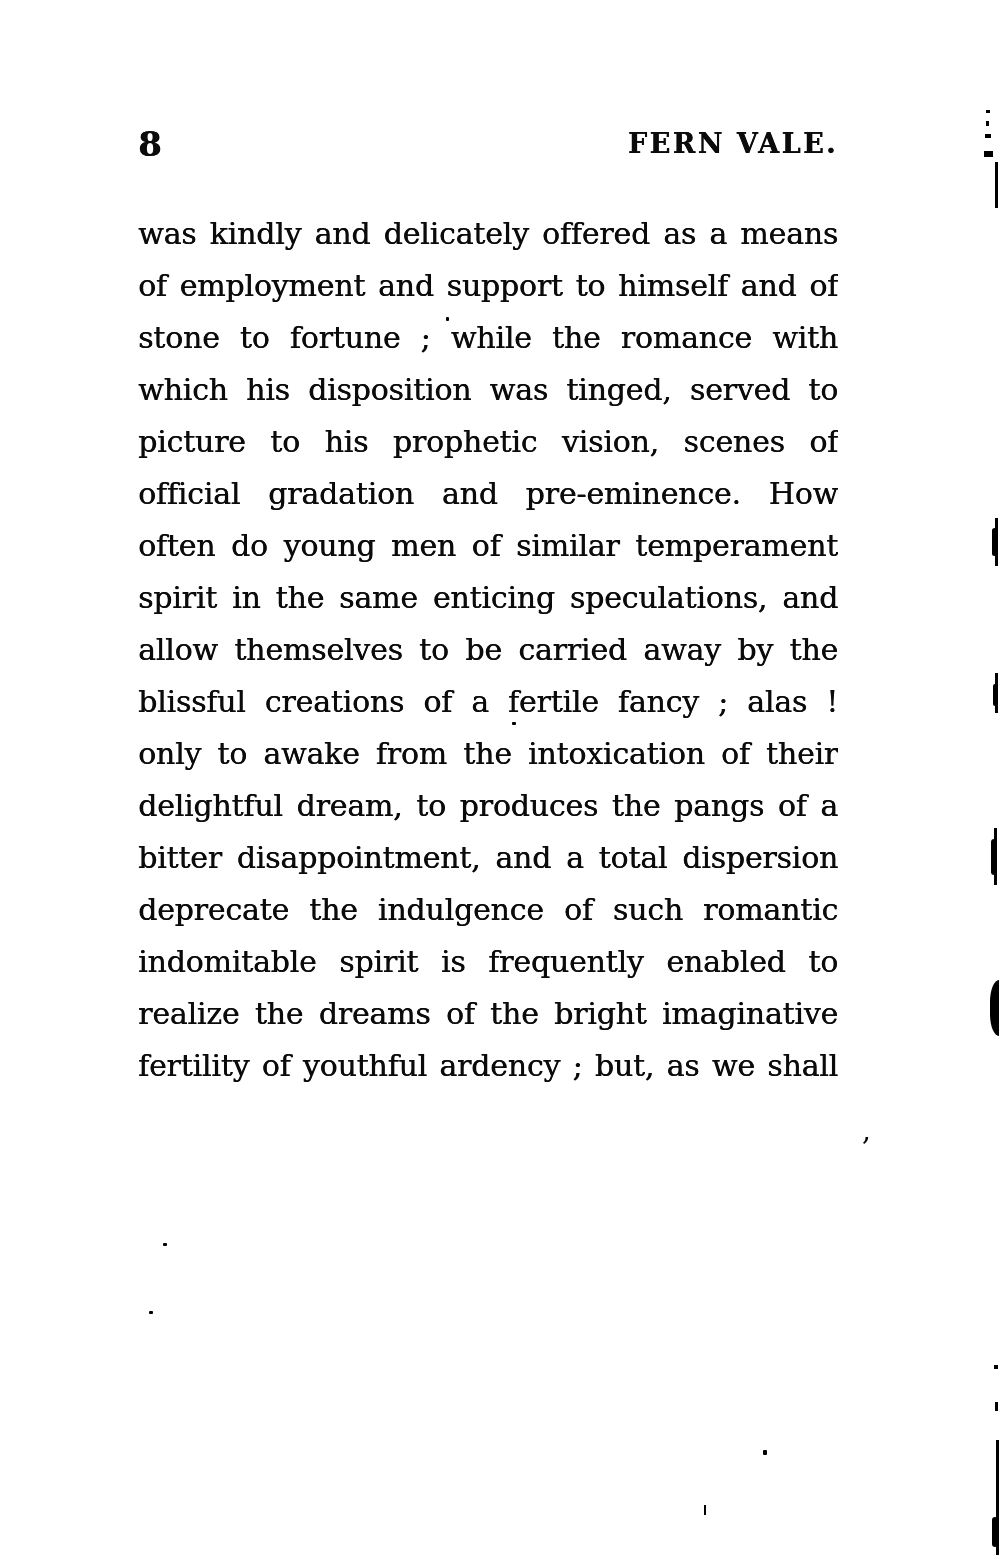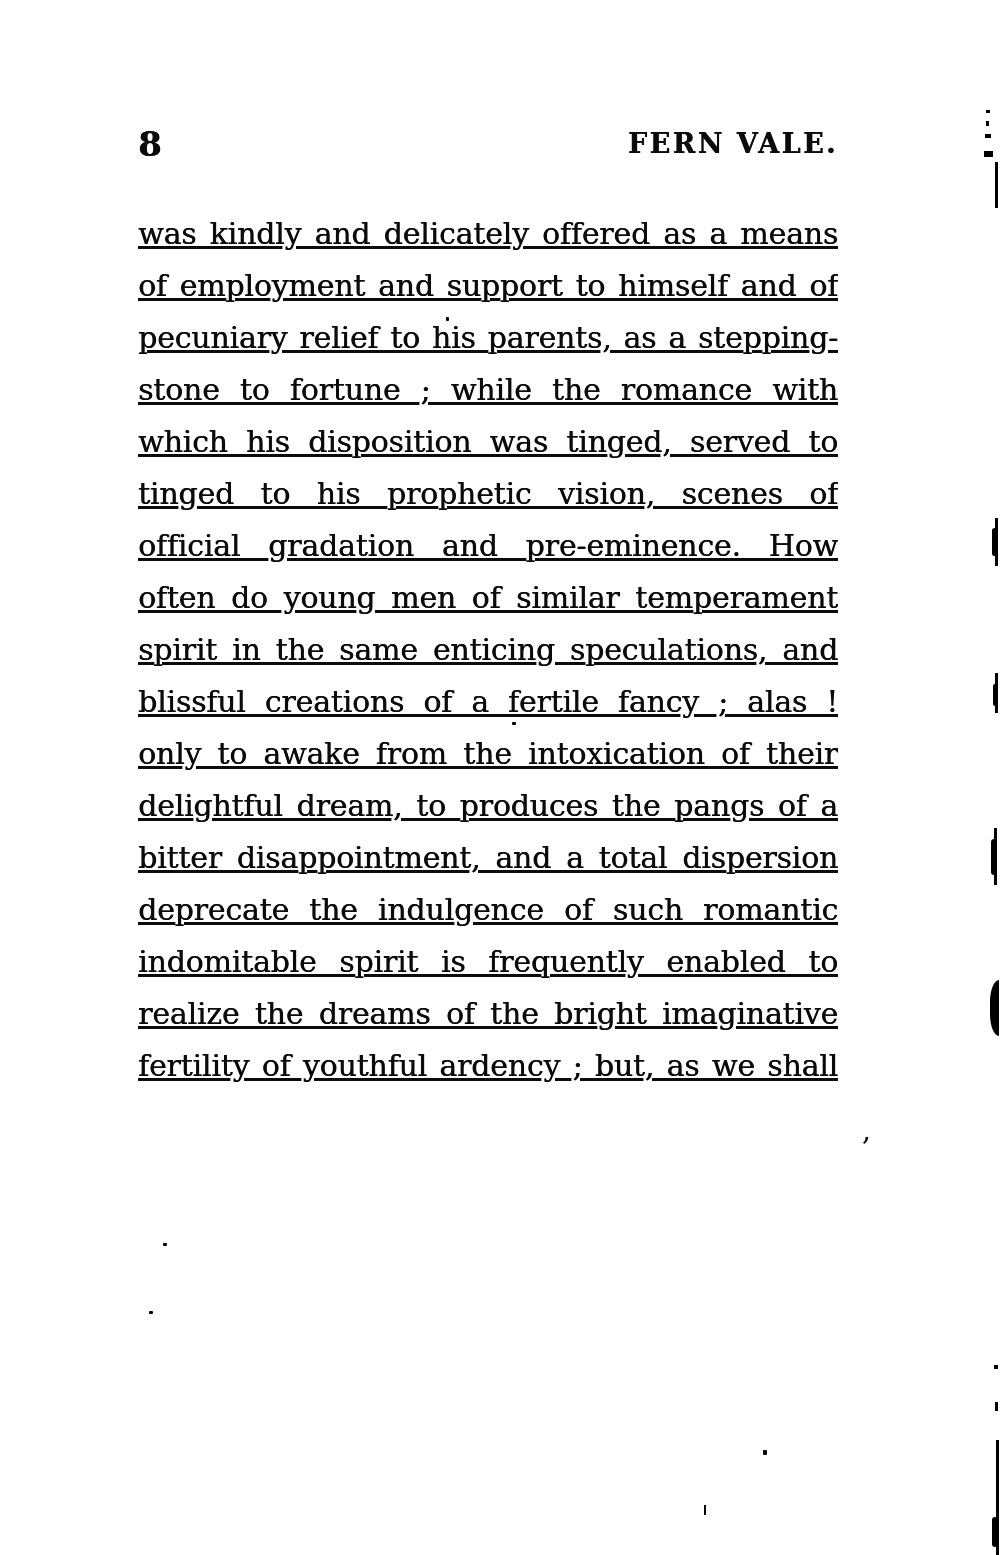--- a/index.html
+++ b/index.html
@@ -55,21 +55,20 @@
     line-height: 52px;
     letter-spacing: -0.2px;
     text-shadow: 0.4px 0 0 currentColor;
   }
   .text-line {
     text-align: justify;
     text-align-last: justify;
     height: 52px;
     overflow: hidden;
     white-space: nowrap;
-    text-decoration: underline;
   }
   
   .art { position: absolute; background: #000; }
   .a-dash1 { left: 986px; top: 110px; width: 4px; height: 3px; }
   .a-dash2 { left: 986px; top: 121px; width: 3px; height: 5px; }
   .a-dash3 { left: 985px; top: 134px; width: 6px; height: 4px; }
   .a-dash4 { left: 984px; top: 151px; width: 9px; height: 6px; }
   .a-line1 { left: 995px; top: 162px; width: 3px; height: 46px; }
   .a-line2 { left: 995px; top: 518px; width: 3px; height: 48px; }
   .a-line2b { left: 992px; top: 528px; width: 5px; height: 28px; border-radius: 3px; }
@@ -103,27 +102,27 @@
 <div class="page">
 
   <div class="running-head">
     <span class="page-number">8</span>
     <span class="head-title">FERN VALE.</span>
   </div>
 
   <div class="textblock">
       <div class="text-line">was kindly and delicately offered as a means</div>
       <div class="text-line">of employment and support to himself and of</div>
-      <div class="text-line">pecuniary relief to his parents, as a stepping-</div>
       <div class="text-line">stone to fortune ; while the romance with</div>
       <div class="text-line">which his disposition was tinged, served to</div>
-      <div class="text-line">tinged to his prophetic vision, scenes of</div>
+      <div class="text-line">picture to his prophetic vision, scenes of</div>
       <div class="text-line">official gradation and pre-eminence. How</div>
       <div class="text-line">often do young men of similar temperament</div>
       <div class="text-line">spirit in the same enticing speculations, and</div>
+      <div class="text-line">allow themselves to be carried away by the</div>
       <div class="text-line">blissful creations of a fertile fancy ; alas !</div>
       <div class="text-line">only to awake from the intoxication of their</div>
       <div class="text-line">delightful dream, to produces the pangs of a</div>
       <div class="text-line">bitter disappointment, and a total dispersion</div>
       <div class="text-line">deprecate the indulgence of such romantic</div>
       <div class="text-line">indomitable spirit is frequently enabled to</div>
       <div class="text-line">realize the dreams of the bright imaginative</div>
       <div class="text-line">fertility of youthful ardency ; but, as we shall</div>
     </div>
 

